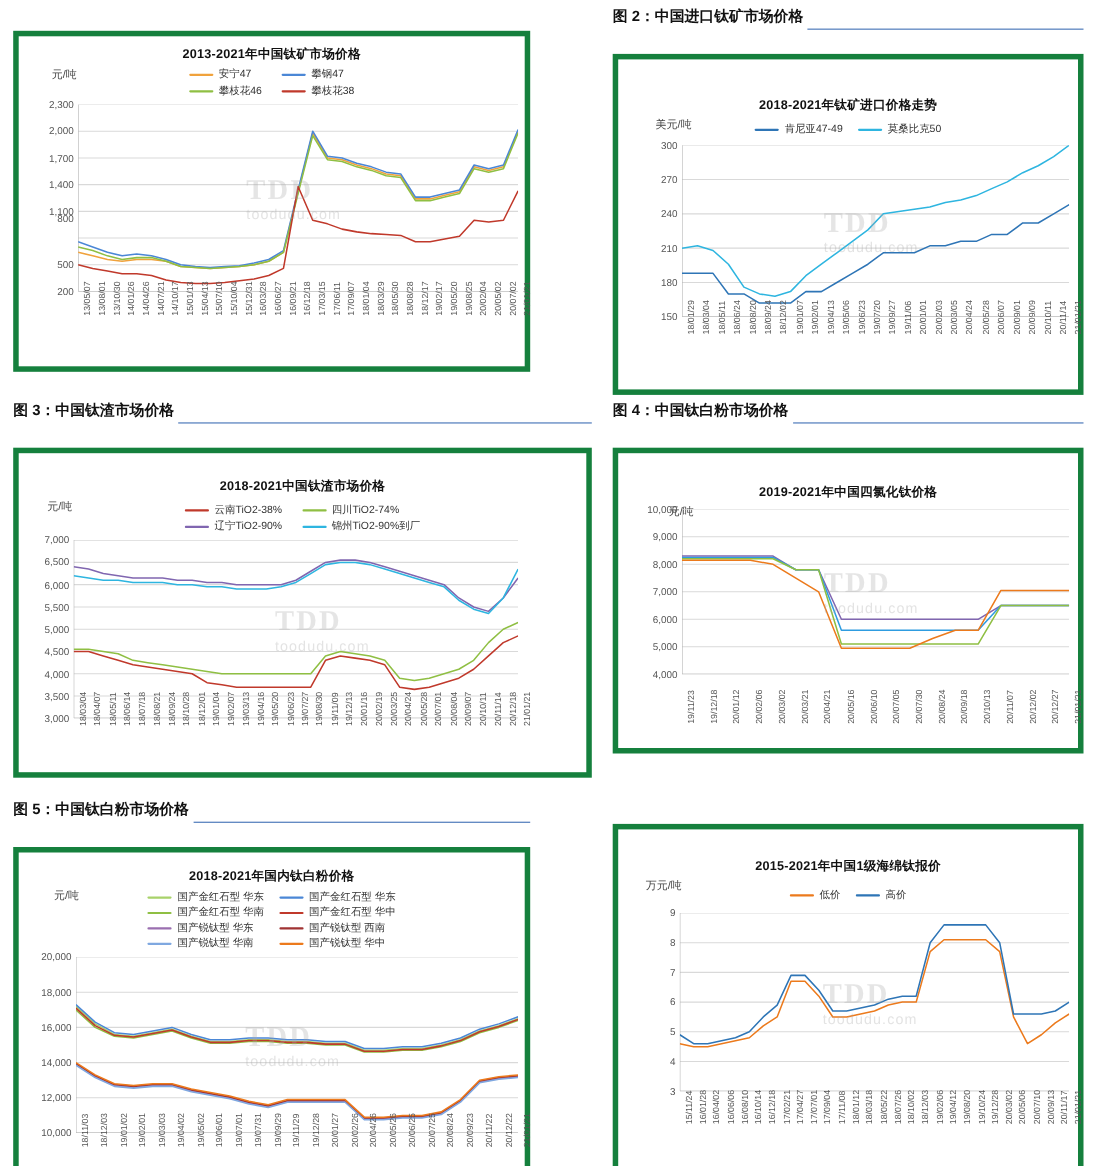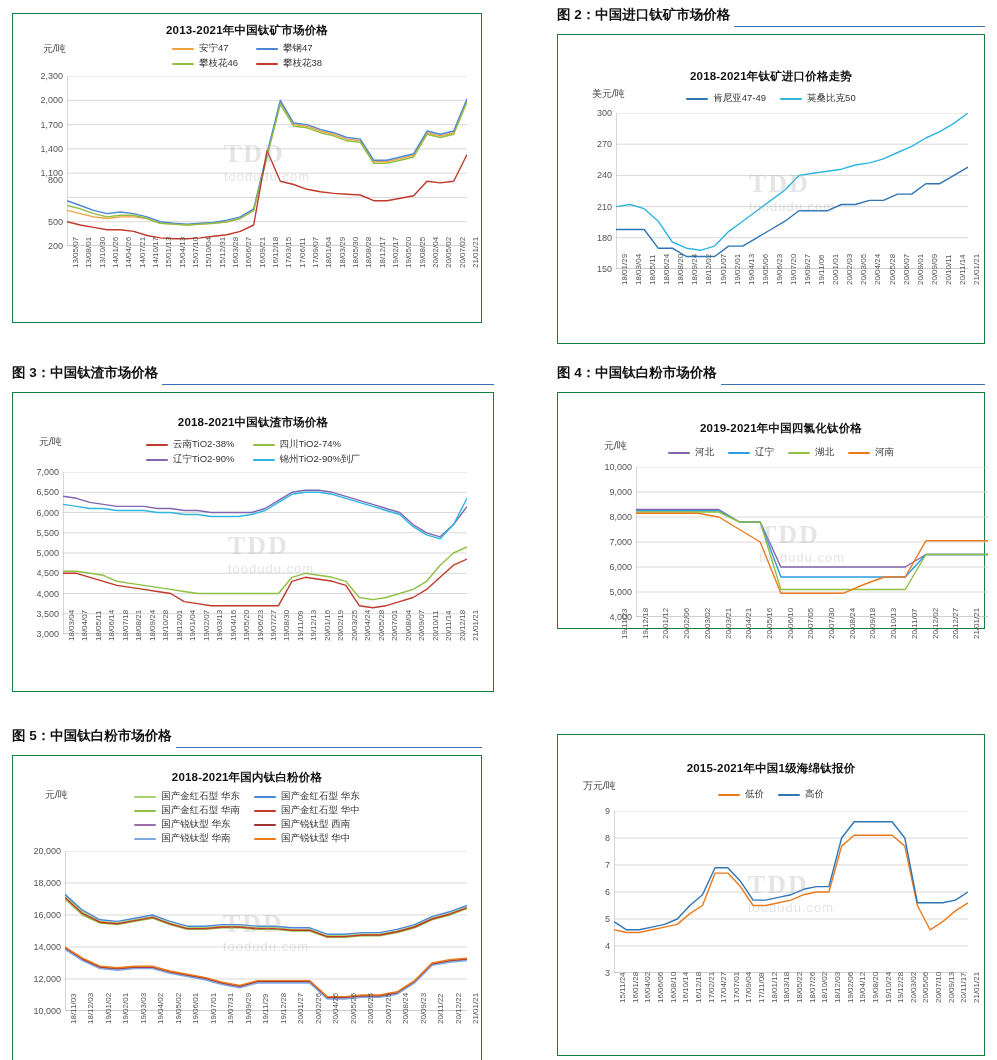--- a/index.html
+++ b/index.html
@@ -13,21 +13,21 @@
   .page { position: relative; width: 997px; height: 1060px; }
 
   .fig { position: absolute; }
   .fig-head { display:flex; align-items:flex-end; gap:0; }
   .fig-title {
     font-size: 13.5px; font-weight: bold; color: #111; white-space: nowrap;
     padding-bottom: 3px;
   }
   .fig-rule { flex: 1 1 auto; border-bottom: 1.5px solid #3f6fb5; margin-left: 4px; height: 1px; }
 
-  .panel { border: 1px solid #15803d; background: #fff; position: relative; margin-top: 7px; }
+  .panel { border: 5px solid #15803d; background: #fff; position: relative; margin-top: 22px; }
   .panel-title {
     text-align: center; font-weight: bold; font-size: 11.5px; color: #111;
     padding-top: 9px; letter-spacing: 0.2px;
   }
   .unit { position:absolute; font-size: 10px; color:#444; }
 
   .legend { display:flex; flex-wrap: wrap; justify-content:center; gap: 4px 14px; margin-top: 6px; padding: 0 18px; }
   .legend.grid2 { display:grid; grid-template-columns: auto auto; justify-content:center; column-gap: 18px; row-gap: 2px; }
   .legend.grid4 { display:grid; grid-template-columns: auto auto; justify-content:center; column-gap: 14px; row-gap: 1px; }
   .lg { display:flex; align-items:center; gap:5px; font-size: 9.5px; color:#333; white-space:nowrap;text-align:right; }
@@ -204,21 +204,21 @@
           <div class="xlab" style="left: 285.6px; top: 2px;">20/06/07</div>
           <div class="xlab" style="left: 299.68px; top: 2px;">20/09/01</div>
           <div class="xlab" style="left: 313.76px; top: 2px;">20/09/09</div>
           <div class="xlab" style="left: 327.84px; top: 2px;">20/10/11</div>
           <div class="xlab" style="left: 341.92px; top: 2px;">20/11/14</div>
           <div class="xlab" style="left: 356px; top: 2px;">21/01/21</div>
         </div>
     </div>
   </div>
 
-  <div class="fig" style="left:12px; top:364px; width:482px;">
+  <div class="fig" style="left:12px; top:364px; width:526px;">
     <div class="fig-head">
       <span class="fig-title">图 3：</span>
       <span class="fig-title">中国钛渣市场价格</span>
       <span class="fig-rule"></span>
     </div>
     <div class="panel" style="height:300px;">
       <div class="panel-title" style="padding-top:22px;">2018-2021中国钛渣市场价格</div>
       <div class="unit" style="left:26px; top:42px;">元/吨</div>
       <div class="legend grid2" style="margin-top:8px;">
         <span class="lg">
@@ -302,41 +302,23 @@
         </div>
     </div>
   </div>
 
   <div class="fig" style="left:557px; top:364px; width:428px;">
     <div class="fig-head">
       <span class="fig-title">图 4：</span>
       <span class="fig-title">中国钛白粉市场价格</span>
       <span class="fig-rule"></span>
     </div>
-    <div class="panel" style="height:237px;padding-left:20px;">
+    <div class="panel" style="height:278px;">
       <div class="panel-title" style="padding-top:28px;">2019-2021年中国四氯化钛价格</div>
       <div class="unit" style="left:46px; top:46px;">元/吨</div>
-      <div class="legend" style="margin-top:10px;">
-        <span class="lg">
-            <i style="background:#8066b0"></i>
-            <span>河北</span>
-          </span>
-        <span class="lg">
-            <i style="background:#2e9ce0"></i>
-            <span>辽宁</span>
-          </span>
-        <span class="lg">
-            <i style="background:#8fbf43"></i>
-            <span>湖北</span>
-          </span>
-        <span class="lg">
-            <i style="background:#ec7a1c"></i>
-            <span>河南</span>
-          </span>
-      </div>
       <div class="plot" id="plot-3" style="margin:8px 16px 0 58px; height:150px;">
           <svg width="352" height="150" style="position: relative;">
             <line x1="0" x2="352" y1="150" y2="150" stroke="#d9d9d9" stroke-width="1"></line>
             <line x1="0" x2="352" y1="125" y2="125" stroke="#d9d9d9" stroke-width="1"></line>
             <line x1="0" x2="352" y1="100" y2="100" stroke="#d9d9d9" stroke-width="1"></line>
             <line x1="0" x2="352" y1="75" y2="75" stroke="#d9d9d9" stroke-width="1"></line>
             <line x1="0" x2="352" y1="50" y2="50" stroke="#d9d9d9" stroke-width="1"></line>
             <line x1="0" x2="352" y1="25" y2="25" stroke="#d9d9d9" stroke-width="1"></line>
             <line x1="0" x2="352" y1="0" y2="0" stroke="#d9d9d9" stroke-width="1"></line>
             <line x1="0" x2="0" y1="0" y2="150" stroke="#b0b0b0"></line>

